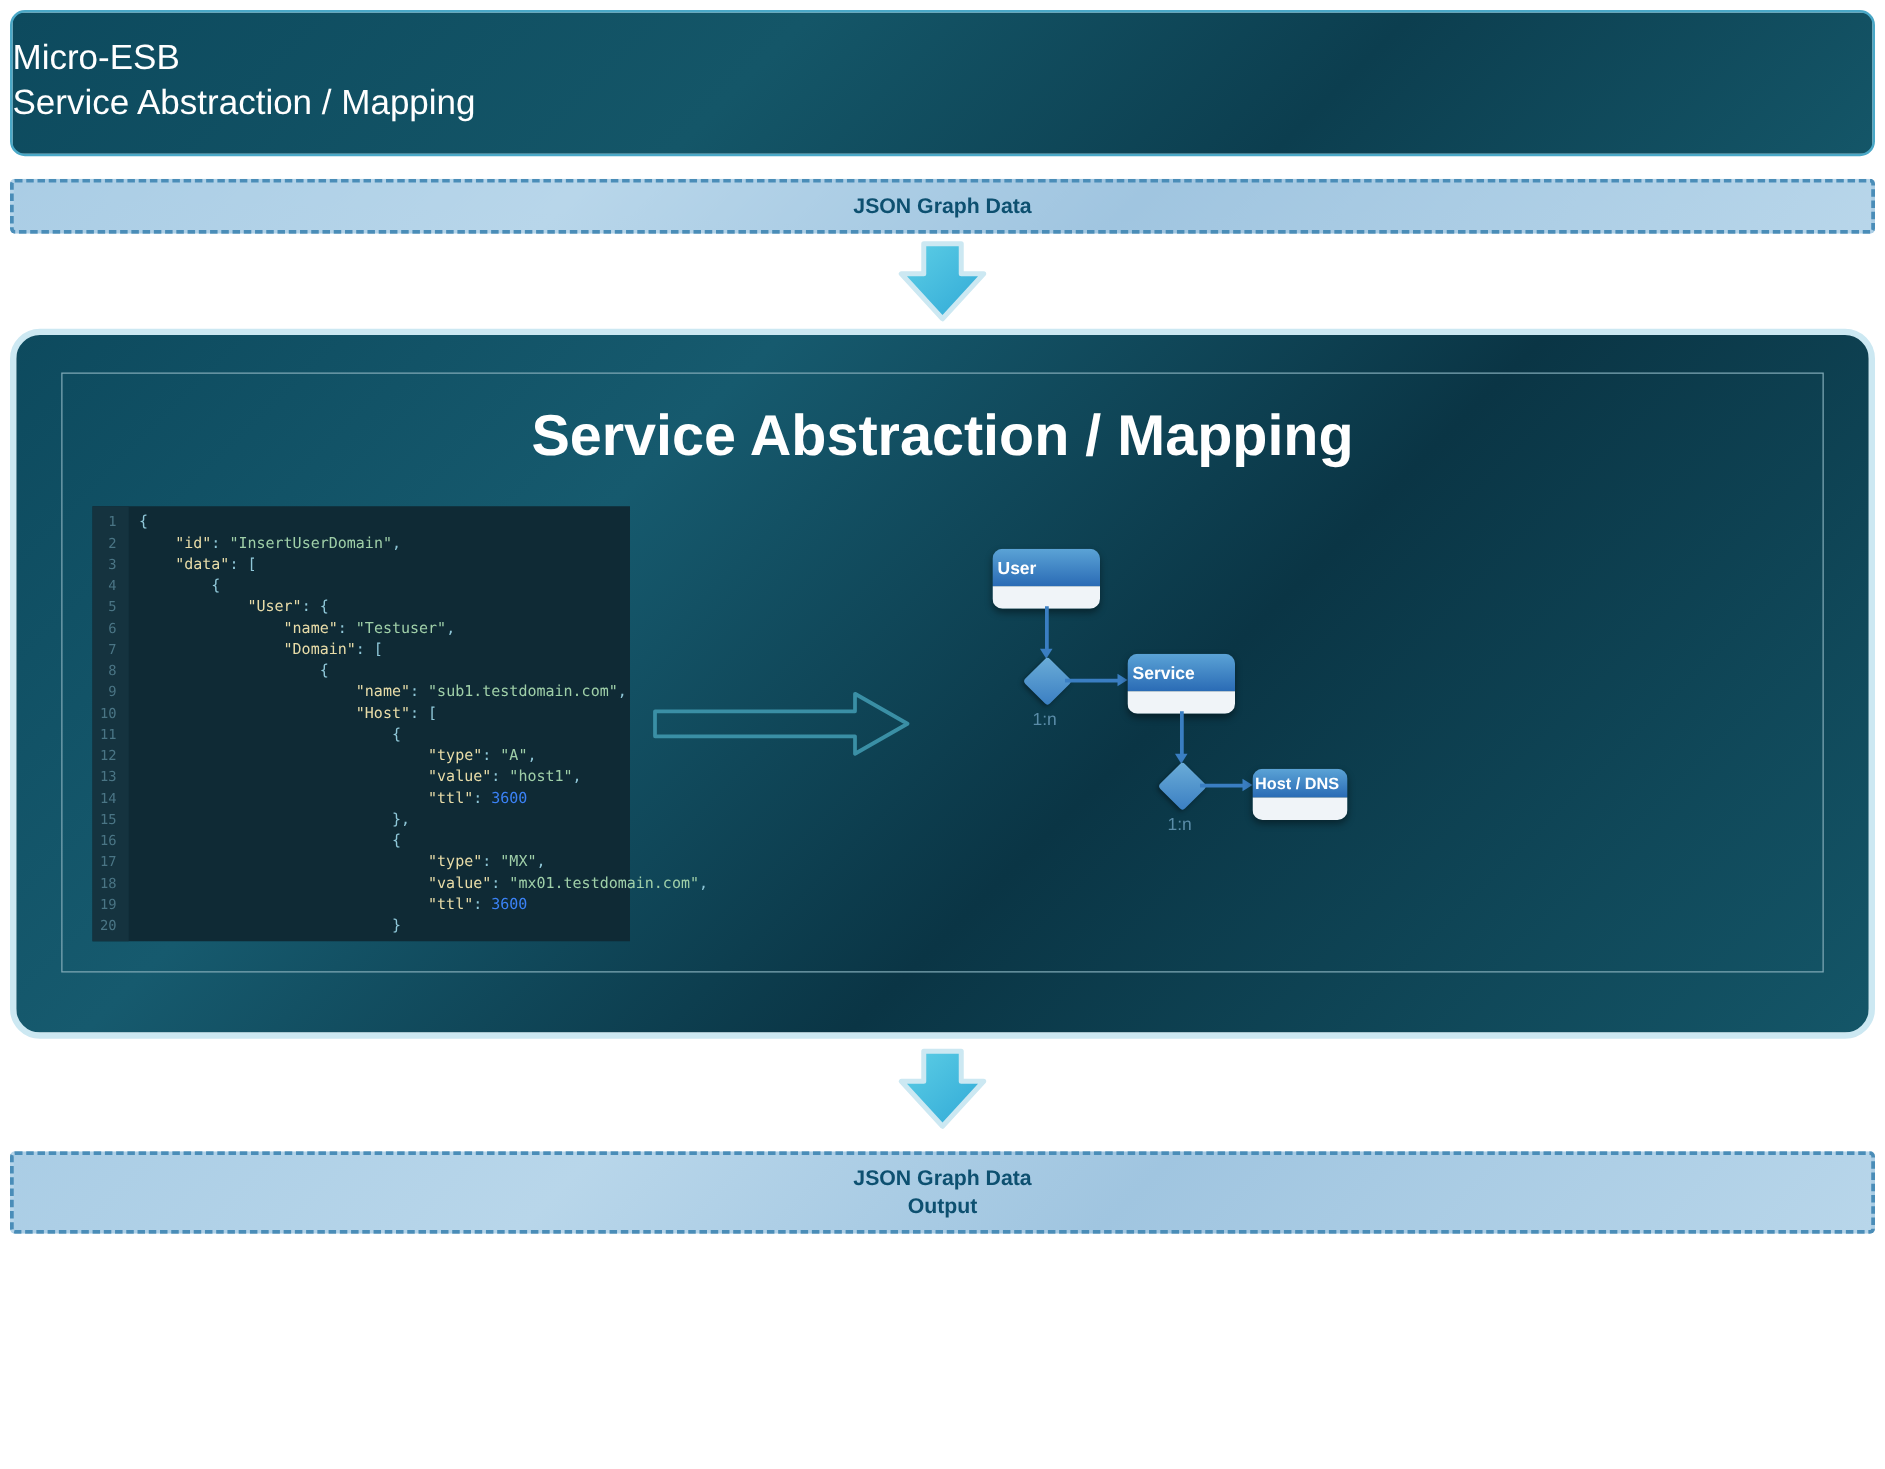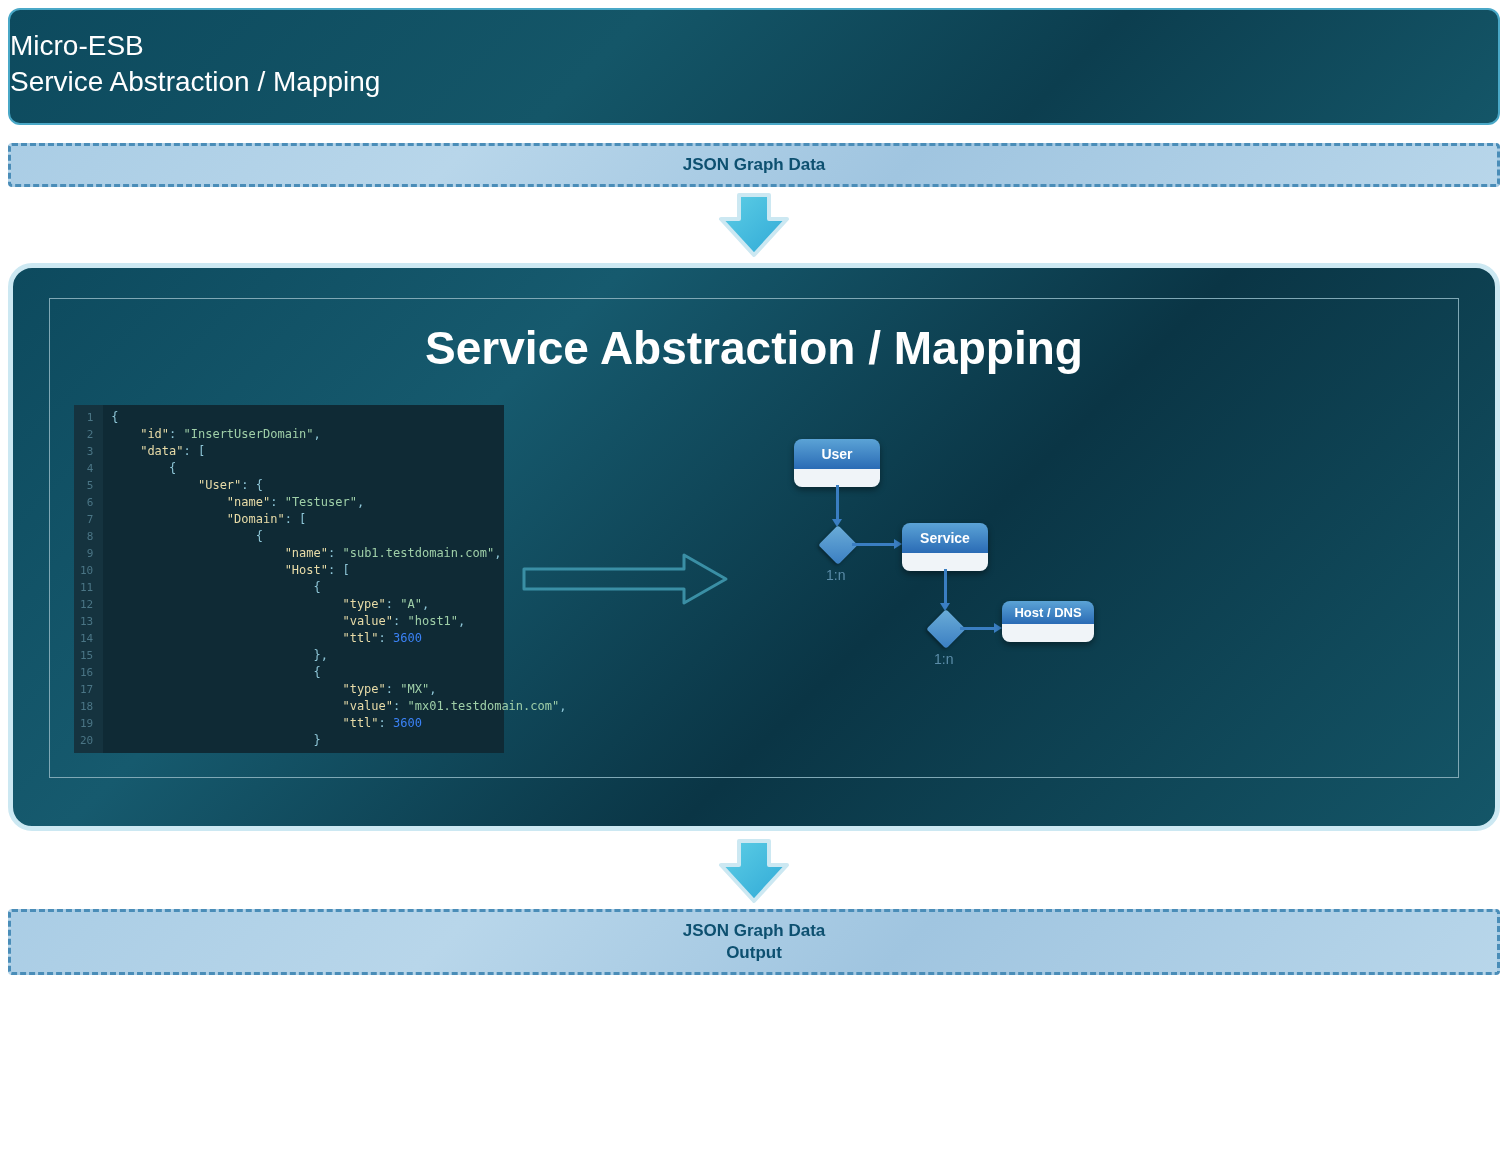--- a/index.html
+++ b/index.html
@@ -24,20 +24,21 @@
 .dashed-box {
   border: 3px dashed #4a8db8;
   background: linear-gradient(135deg, #aacde5 0%, #b8d6ea 30%, #a0c5e0 60%, #b8d6ea 100%);
   border-radius: 4px;
   text-align: center;
   color: #0d5070;
   font-weight: bold;
   font-size: 17px;
   padding: 8px 0;
   line-height: 1.3;
+  margin-top: 12px;
 }
 .arrow-down-wrap {
   display: flex;
   justify-content: center;
   padding: 2px 0;
 }
 .main-box {
   background: linear-gradient(135deg, #0d4a5e 0%, #165a6e 30%, #0a3545 60%, #145668 100%);
   border: 5px solid #cce8f2;
   border-radius: 24px;
@@ -103,21 +104,20 @@
   width: 86px;
   border-radius: 8px;
   overflow: hidden;
   box-shadow: 0 3px 6px rgba(0,0,0,0.4);
 }
 .entity-top {
   background: linear-gradient(180deg, #5ba3d6 0%, #2a6bb5 100%);
   color: #fff;
   font-weight: bold;
   font-size: 14px;
-  text-align: center;
   padding: 7px 4px;
 }
 .entity-bottom {
   background: #f0f4f8;
   height: 18px;
 }
 .diamond {
   position: absolute;
   width: 28px;
   height: 28px;
@@ -234,21 +234,21 @@
 
         <div class="connector" style="left:200px; top:130px; width:3px; height:36px;"></div>
         <div class="conn-arrowhead" style="left:196px; top:164px;"></div>
 
         <div class="diamond" style="left:188px; top:176px;"></div>
         <div class="diamond-label" style="left:190px; top:212px;">1:n</div>
 
         <div class="connector" style="left:216px; top:188px; width:36px; height:3px;"></div>
         <div class="conn-arrowhead-r" style="left:250px; top:184px;"></div>
 
-        <div class="entity-node" style="left:258px; top:162px; width:92px;">
+        <div class="entity-node" style="left:258px; top:176px; width:76px;">
           <div class="entity-top" style="font-size:13px; padding:4px 2px;">Host / DNS</div>
           <div class="entity-bottom"></div>
         </div>
       </div>
 
     </div>
   </div>
 </div>
 
 <div class="arrow-down-wrap">

